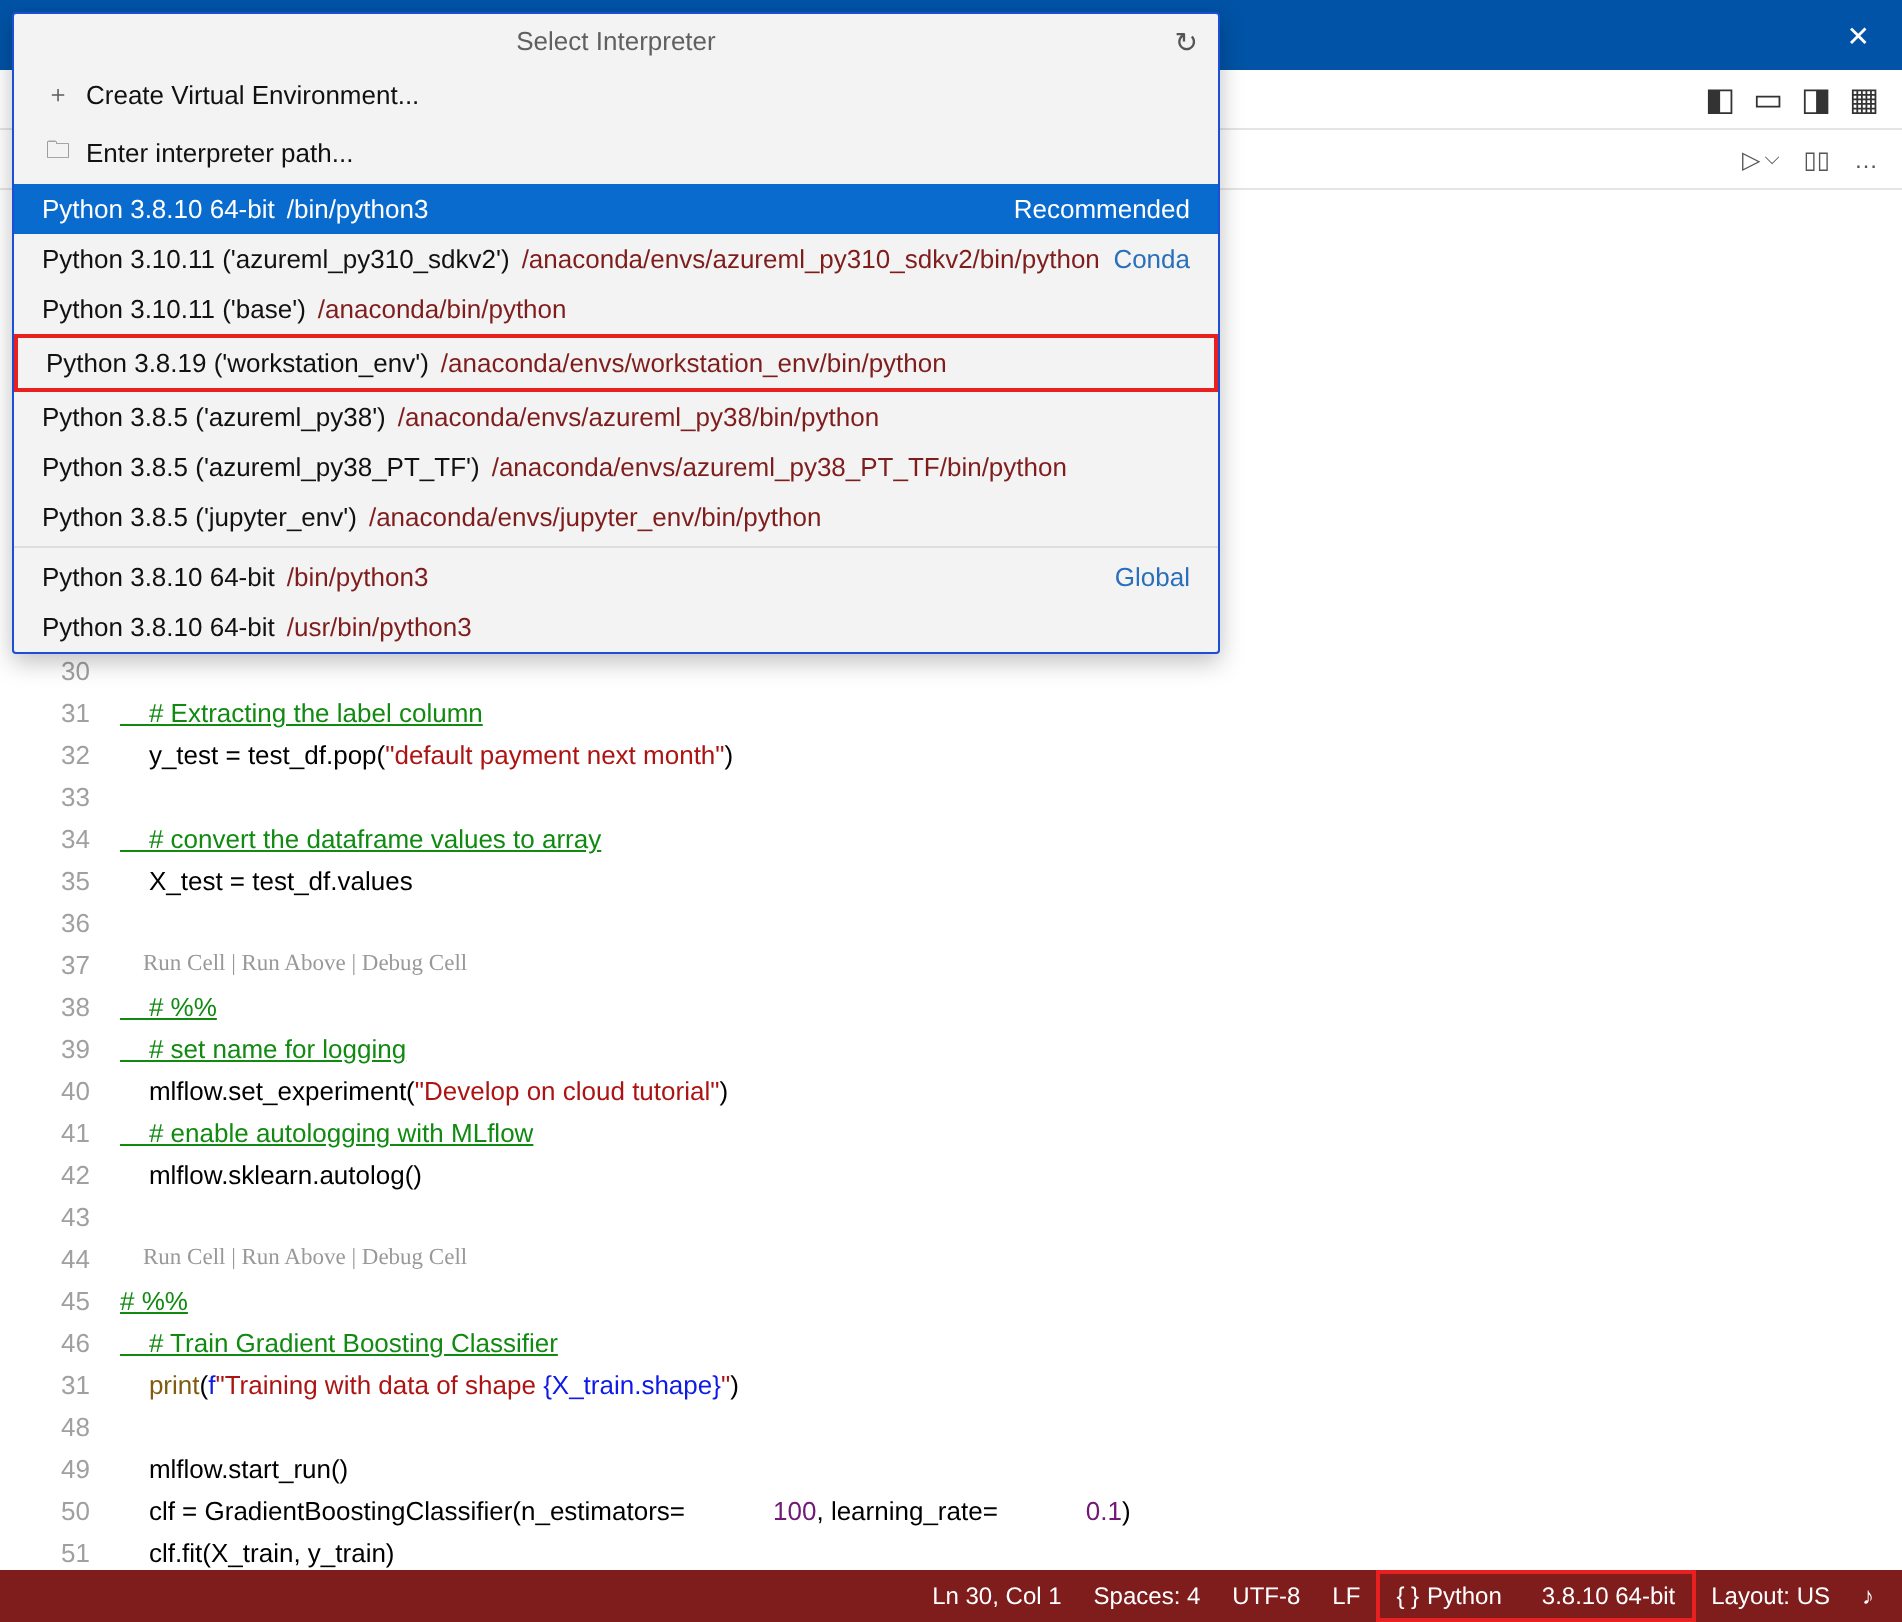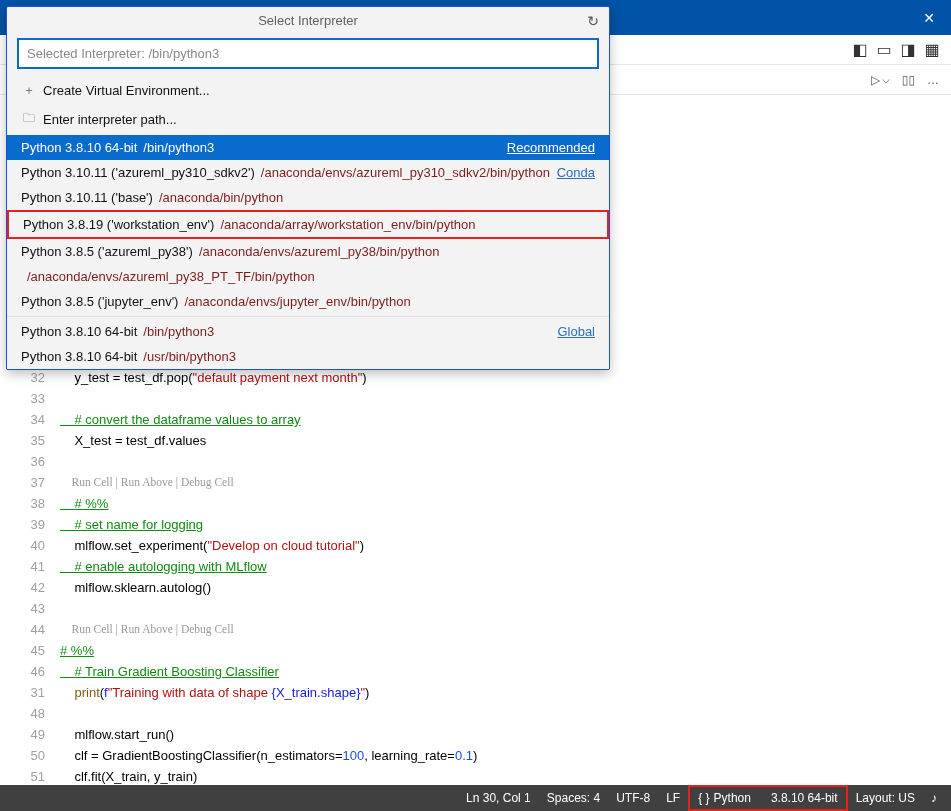--- a/index.html
+++ b/index.html
@@ -26,46 +26,46 @@
     }
     .qp-input input::placeholder { color: #888; }
     .qp-item { display: flex; align-items: center; padding: 5px 14px; color: #606060; cursor: pointer; }
     .qp-item.selected { background: #0a6bce; color: #fff; }
     .qp-item.selected .qp-path, .qp-item.selected .qp-name { color: #fff; }
     .qp-item.boxed { border: 2px solid #e82020; }
     .qp-icon { width: 16px; margin-right: 6px; display: inline-flex; align-items: center; justify-content: center; font-size: 12px; }
     .qp-name { color: #111; white-space: nowrap; }
     .qp-item.selected .qp-name { color: #fff; }
     .qp-path { color: #7f1d1d; margin-left: 6px; white-space: nowrap; }
-    .qp-badge { margin-left: auto; color: #2a6fbb; text-decoration: underline; }
+    .qp-badge { margin-left: auto; color: #2a6fbb; }
     .qp-item.selected .qp-badge { color: #fff; }
     .qp-divider { height: 1px; background: #dedede; margin: 2px 0; }
 
     
     .editor { position: absolute; top: 95px; left: 0; right: 0; bottom: 26px; display: flex; background: #fff; }
     .gutter { width: 60px; padding-top: 230px; text-align: right; padding-right: 15px; font-family: Consolas, "Courier New", monospace; font-size: 13px; color: #a0a0a0; line-height: 21px; }
     .code { flex: 1; padding-top: 230px; font-family: Consolas, "Courier New", monospace; font-size: 13px; color: #000; line-height: 21px; white-space: pre; overflow: hidden; position: relative; }
     .codelens { color: #999; font-family: "Segoe UI"; font-size: 11.5px; line-height: 21px; }
     .code-line { height: 21px; }
     .c { color: #118a12; text-decoration: underline; } 
     .k { color: #0f1be5; } 
     .s { color: #ac1413; } 
-    .n { color: #1d4ed8; }
+    .n { color: #701a75; margin-left: 44px; }
     .fn { color: #825b10; }
 
     
     .minimap { position: absolute; top: 95px; right: 2px; width: 100px; height: 170px; border: 1px solid #eee; background: linear-gradient(#fff, #fdf8e7 10%, #fff 40%, #fff); font-size: 2px; line-height: 2px; overflow: hidden; padding: 3px; color: #444; }
     .minimap .l { height: 2px; margin-bottom: 1px; }
     .mm1 { background: #e3d38a; width: 90%; }
     .mm2 { background: #8fc592; width: 60%; }
     .mm3 { background: #a3a3d8; width: 80%; }
     .mm4 { background: #c79f9f; width: 75%; }
 
     
-    .status { position: absolute; left: 0; right: 0; bottom: 0; height: 26px; background: #404040; color: #fff; display: flex; align-items: center; font-size: 12px; padding: 0 6px; }
+    .status { position: absolute; left: 0; right: 0; bottom: 0; height: 26px; background: #7f1d1d; color: #fff; display: flex; align-items: center; font-size: 12px; padding: 0 6px; }
     .status .left { flex: 1; }
     .status .cell { padding: 0 8px; height: 26px; display: flex; align-items: center; gap: 4px; }
     .status .boxed { border: 2px solid #e82020; }
   </style>
 </head>
 <body>
 
 <div class="title-bar">
   <span class="title-close">✕</span>
 </div>
@@ -111,23 +111,20 @@
     <div class="l mm2"></div>
     <div class="l mm4"></div>
     <div class="l mm3"></div>
 </div>
 
 <div class="quickpick">
   <div class="qp-title">
     <span>Select Interpreter</span>
     <span class="qp-refresh">↻</span>
   </div>
-  <div class="qp-input">
-    <input type="text" placeholder="Selected Interpreter: /bin/python3" style="">
-  </div>
   <div class="qp-item">
     <span class="qp-icon">＋</span>
     <span class="qp-name">Create Virtual Environment...</span>
   </div>
   <div class="qp-item">
     <span class="qp-icon">🗀</span>
     <span class="qp-name">Enter interpreter path...</span>
   </div>
 
   <div id="qp-items1">
@@ -140,27 +137,28 @@
         <span class="qp-name">Python 3.10.11 ('azureml_py310_sdkv2')</span>
         <span class="qp-path">/anaconda/envs/azureml_py310_sdkv2/bin/python</span>
         <span class="qp-badge">Conda</span>
       </div>
       <div class="qp-item">
         <span class="qp-name">Python 3.10.11 ('base')</span>
         <span class="qp-path">/anaconda/bin/python</span>
       </div>
       <div class="qp-item boxed">
         <span class="qp-name">Python 3.8.19 ('workstation_env')</span>
-        <span class="qp-path">/anaconda/array/workstation_env/bin/python</span>
+        <span class="qp-path">/anaconda/envs/workstation_env/bin/python</span>
       </div>
       <div class="qp-item">
         <span class="qp-name">Python 3.8.5 ('azureml_py38')</span>
         <span class="qp-path">/anaconda/envs/azureml_py38/bin/python</span>
       </div>
       <div class="qp-item">
+        <span class="qp-name">Python 3.8.5 ('azureml_py38_PT_TF')</span>
         <span class="qp-path">/anaconda/envs/azureml_py38_PT_TF/bin/python</span>
       </div>
       <div class="qp-item">
         <span class="qp-name">Python 3.8.5 ('jupyter_env')</span>
         <span class="qp-path">/anaconda/envs/jupyter_env/bin/python</span>
       </div>
     </div>
   <div class="qp-divider"></div>
   <div id="qp-items2">
       <div class="qp-item">

